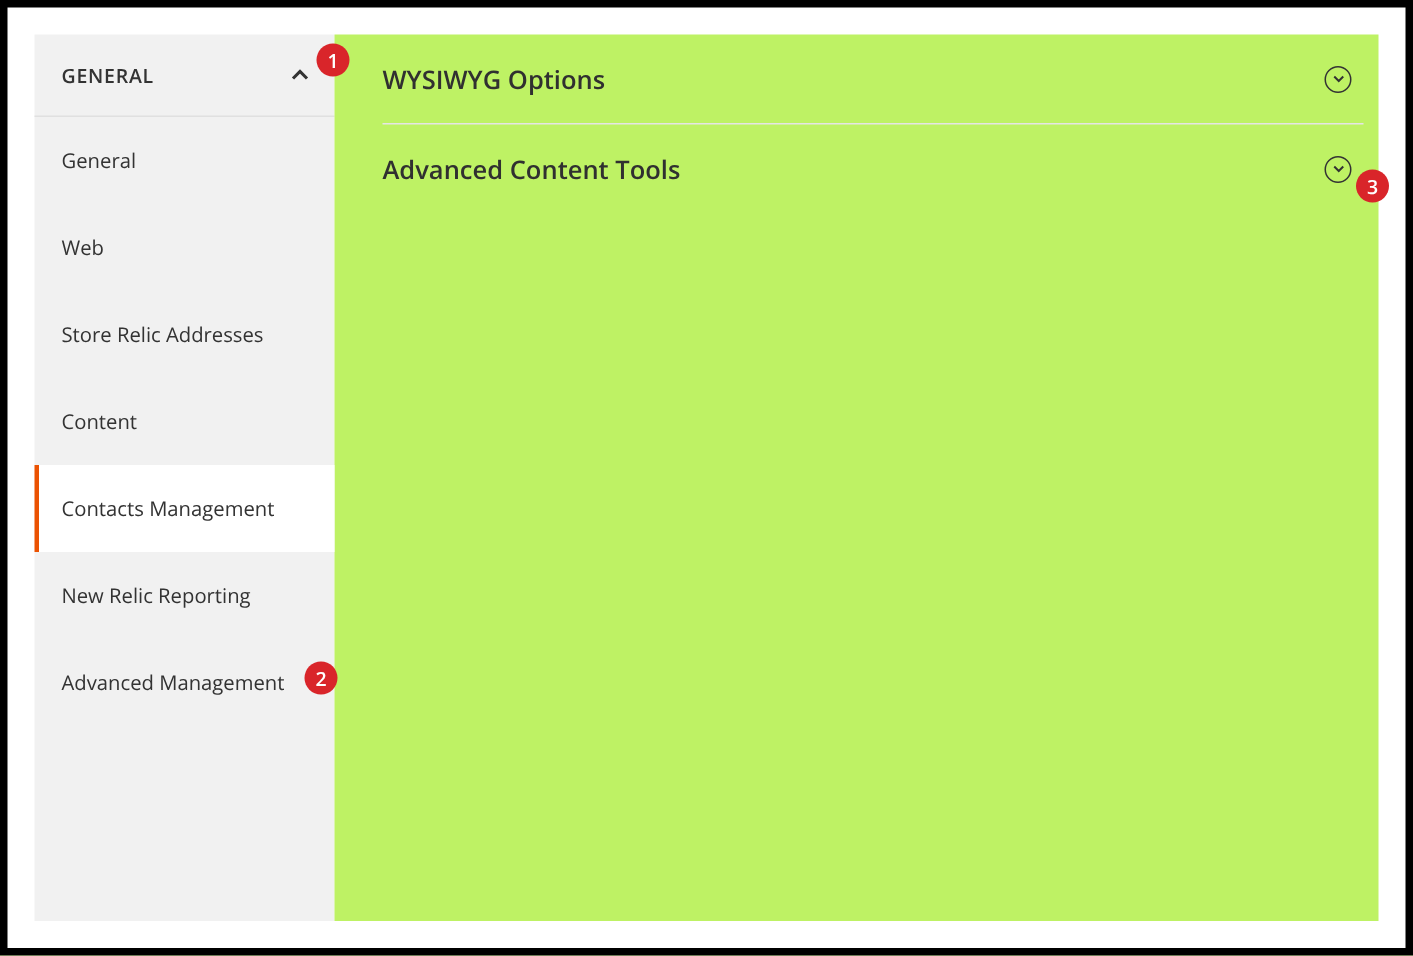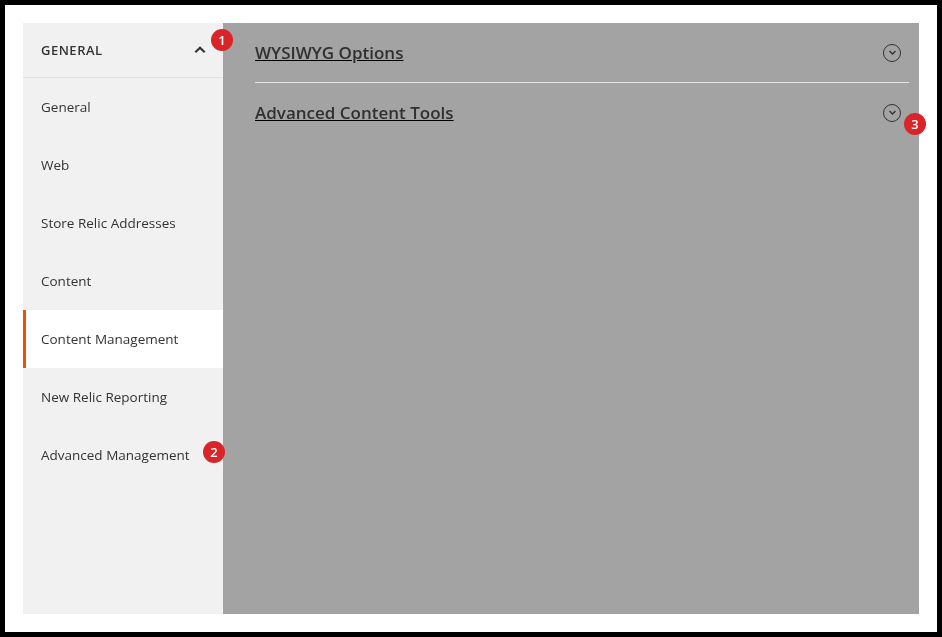--- a/index.html
+++ b/index.html
@@ -67,22 +67,21 @@
     }
     .sidebar-item.active {
       background: #fff;
       border-left: 3px solid #eb5202;
       padding-left: 15px;
       font-weight: 400;
     }
     .main-content {
       flex: 1;
       padding: 0 10px 0 32px;
-      background: #a3a3a3;
-      text-decoration: underline;
+      background: #bef264;
     }
     .section-row {
       display: flex;
       align-items: center;
       justify-content: space-between;
       padding: 18px 8px 18px 0;
       border-bottom: 1px solid #e5e5e5;
       cursor: pointer;
     }
     .section-row:last-child {
@@ -138,21 +137,21 @@
           <svg viewBox="0 0 12 12">
               <path d="M2 8 L6 4 L10 8" stroke="#333" stroke-width="1.8" fill="none"></path>
             </svg>
         </span>
       </div>
       <div class="sidebar-items">
         <div class="sidebar-item"><span>General</span></div>
         <div class="sidebar-item"><span>Web</span></div>
         <div class="sidebar-item"><span>Store Relic Addresses</span></div>
         <div class="sidebar-item"><span>Content</span></div>
-        <div class="sidebar-item active"><span>Content Management</span></div>
+        <div class="sidebar-item active"><span>Contacts Management</span></div>
         <div class="sidebar-item"><span>New Relic Reporting</span></div>
         <div class="sidebar-item"><span>Advanced Management</span></div>
       </div>
     </div>
 
     <div class="main-content">
       <div class="section-row">
         <span class="section-title">WYSIWYG Options</span>
         <span class="expand-icon">
           <svg viewBox="0 0 12 12">

